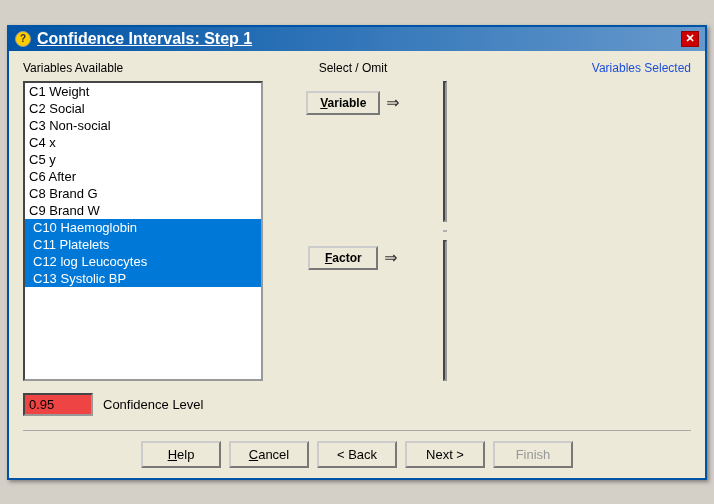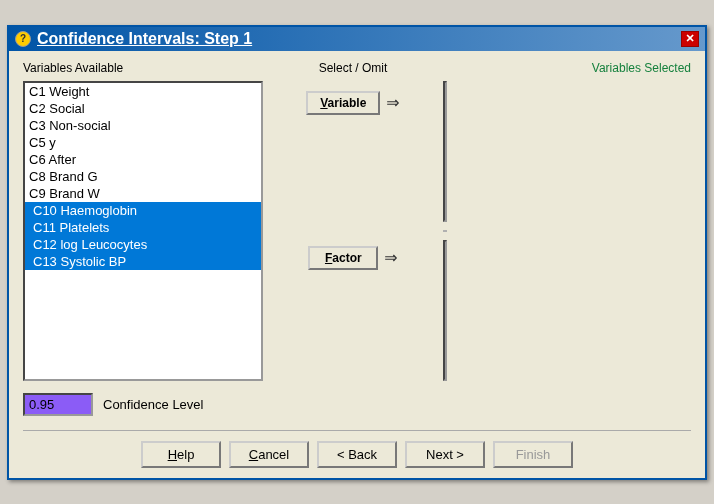--- a/index.html
+++ b/index.html
@@ -78,21 +78,21 @@
     }
     .header-select-omit {
       width: 180px;
       font-size: 12px;
       color: #000;
       text-align: center;
     }
     .header-selected {
       flex: 1;
       font-size: 12px;
-      color: #15803d;
+      color: #1d4ed8;
       text-align: right;
     }
     .main-area {
       display: flex;
       gap: 0;
       height: 300px;
     }
     .variables-list-container {
       width: 240px;
       border: 2px inset #999;
@@ -180,21 +180,21 @@
       align-items: center;
       gap: 10px;
       margin-top: 12px;
       margin-bottom: 14px;
     }
     .confidence-input {
       width: 70px;
       border: 2px inset #999;
       padding: 2px 4px;
       font-size: 13px;
-      background: #8b5cf6;
+      background: #ef4444;
     }
     .confidence-label {
       font-size: 13px;
     }
     .bottom-buttons {
       display: flex;
       gap: 8px;
       justify-content: center;
       border-top: 1px solid #aaa;
       padding-top: 10px;
@@ -237,20 +237,21 @@
       <span class="header-select-omit">Select / Omit</span>
       <span class="header-selected">Variables Selected</span>
     </div>
 
     <div class="main-area">
 
       <div class="variables-list-container">
       <div class="list-item">C1 Weight</div>
           <div class="list-item">C2 Social</div>
           <div class="list-item">C3 Non-social</div>
+          <div class="list-item">C4 x</div>
           <div class="list-item">C5 y</div>
           <div class="list-item">C6 After</div>
           <div class="list-item">C8 Brand G</div>
           <div class="list-item">C9 Brand W</div>
           <div class="list-item selected">C10 Haemoglobin</div>
           <div class="list-item selected">C11 Platelets</div>
           <div class="list-item selected">C12 log Leucocytes</div>
           <div class="list-item selected">C13 Systolic BP</div>
         </div>
 

